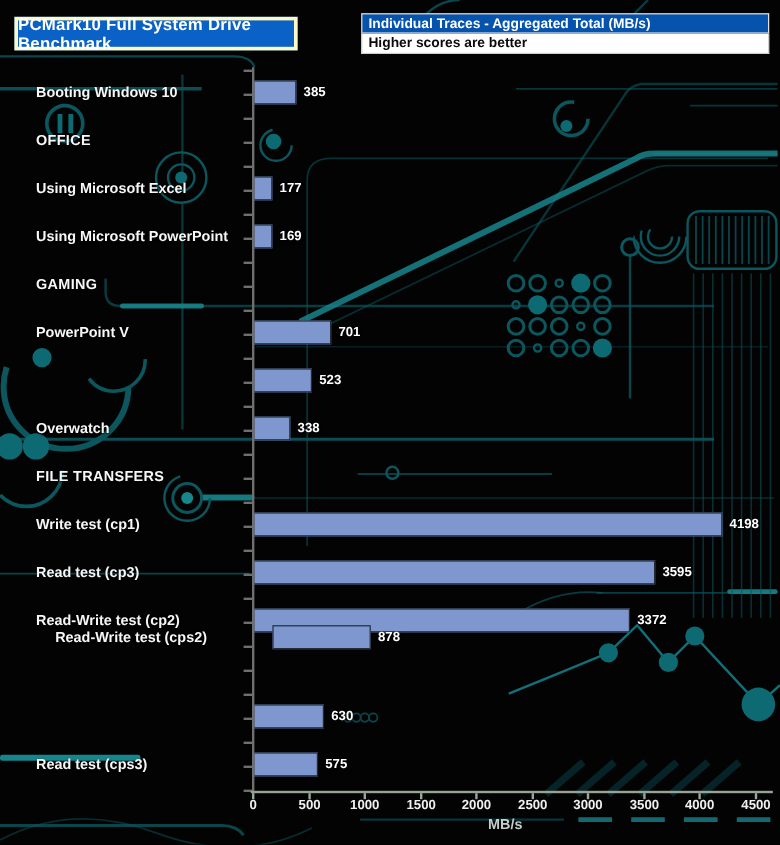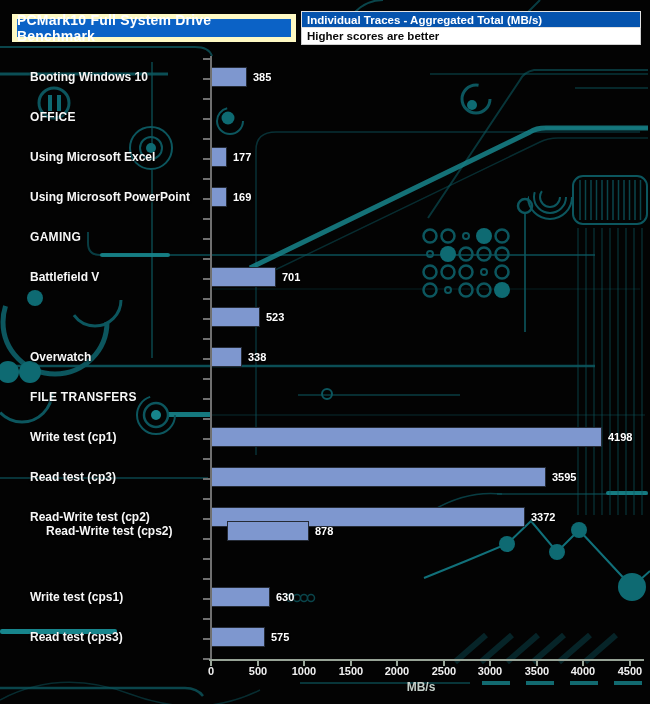--- a/index.html
+++ b/index.html
@@ -1,21 +1,21 @@
 <!DOCTYPE html>
 <html><head>
 <meta charset="utf-8">
 <style>
   html,body{margin:0;padding:0;background:#000;}
   .stage{position:relative;width:650px;height:704px;background:#030303;overflow:hidden;
          font-family:"Liberation Sans",sans-serif;}
   .circuit{position:absolute;left:0;top:0;width:650px;height:704px;}
   
-  .title-box{position:absolute;left:12px;top:14px;width:284px;height:28px;
-    background:#0b62c6;border:5px solid #fef9c3;display:flex;align-items:center;justify-content:flex-end;
+  .title-box{position:absolute;left:12px;top:14px;width:236px;height:28px;
+    background:#0b62c6;border:3px solid #fef9c3;display:flex;align-items:center;justify-content:flex-end;
     box-sizing:border-box;}
   .title-box span{color:#fff;font-size:14px;font-weight:700;letter-spacing:.2px;}
   .strip{position:absolute;left:301px;width:340px;height:17px;box-sizing:border-box;
     display:flex;align-items:center;padding:0 5px;font-size:11.5px;font-weight:700;}
   .strip-blue{top:11px;background:#0553ad;border:1px solid #e2e2e2;color:#fff;}
   .strip-white{top:28px;background:#ffffff;border:1px solid #cfcfcf;border-top:none;color:#0a0a0a;}
   
   .vaxis{position:absolute;left:210px;top:56px;width:2px;height:605px;background:#6f6f6f;}
   .haxis{position:absolute;left:209px;top:659px;width:435px;height:2px;background:#97a396;}
   .ytick{position:absolute;width:7px;height:2px;background:#6f6f6f;left:203px;}
@@ -202,21 +202,21 @@
       </div>
       <div class="row" style="top: 177px;">
         <div class="row-label">Using Microsoft PowerPoint</div>
         <div class="bar" style="width: 16px;"></div>
         <div class="bar-value" style="left: 233px;">169</div>
       </div>
       <div class="row section" style="top: 217px;">
         <div class="row-label">GAMING</div>
       </div>
       <div class="row" style="top: 257px;">
-        <div class="row-label">Battlefield V</div>
+        <div class="row-label">PowerPoint V</div>
         <div class="bar" style="width: 65px;"></div>
         <div class="bar-value" style="left: 282px;">701</div>
       </div>
       <div class="row" style="top: 297px;">
         <div class="bar" style="width: 49px;"></div>
         <div class="bar-value" style="left: 266px;">523</div>
       </div>
       <div class="row" style="top: 337px;">
         <div class="row-label">Overwatch</div>
         <div class="bar" style="width: 31px;"></div>
@@ -239,21 +239,20 @@
         <div class="row-label">Read-Write test (cp2)</div>
         <div class="bar" style="width: 314px;"></div>
         <div class="bar-value" style="left: 531px;">3372</div>
       </div>
       <div class="row" style="top: 511px; margin-left: 16px;">
         <div class="row-label">Read-Write test (cps2)</div>
         <div class="bar" style="width: 82px;"></div>
         <div class="bar-value" style="left: 299px;">878</div>
       </div>
       <div class="row" style="top: 577px;">
-        <div class="row-label">Write test (cps1)</div>
         <div class="bar" style="width: 59px;"></div>
         <div class="bar-value" style="left: 276px;">630</div>
       </div>
       <div class="row" style="top: 617px;">
         <div class="row-label">Read test (cps3)</div>
         <div class="bar" style="width: 54px;"></div>
         <div class="bar-value" style="left: 271px;">575</div>
       </div>
       <div class="ytick" style="top: 58px;"></div>
       <div class="ytick" style="top: 78px;"></div>

